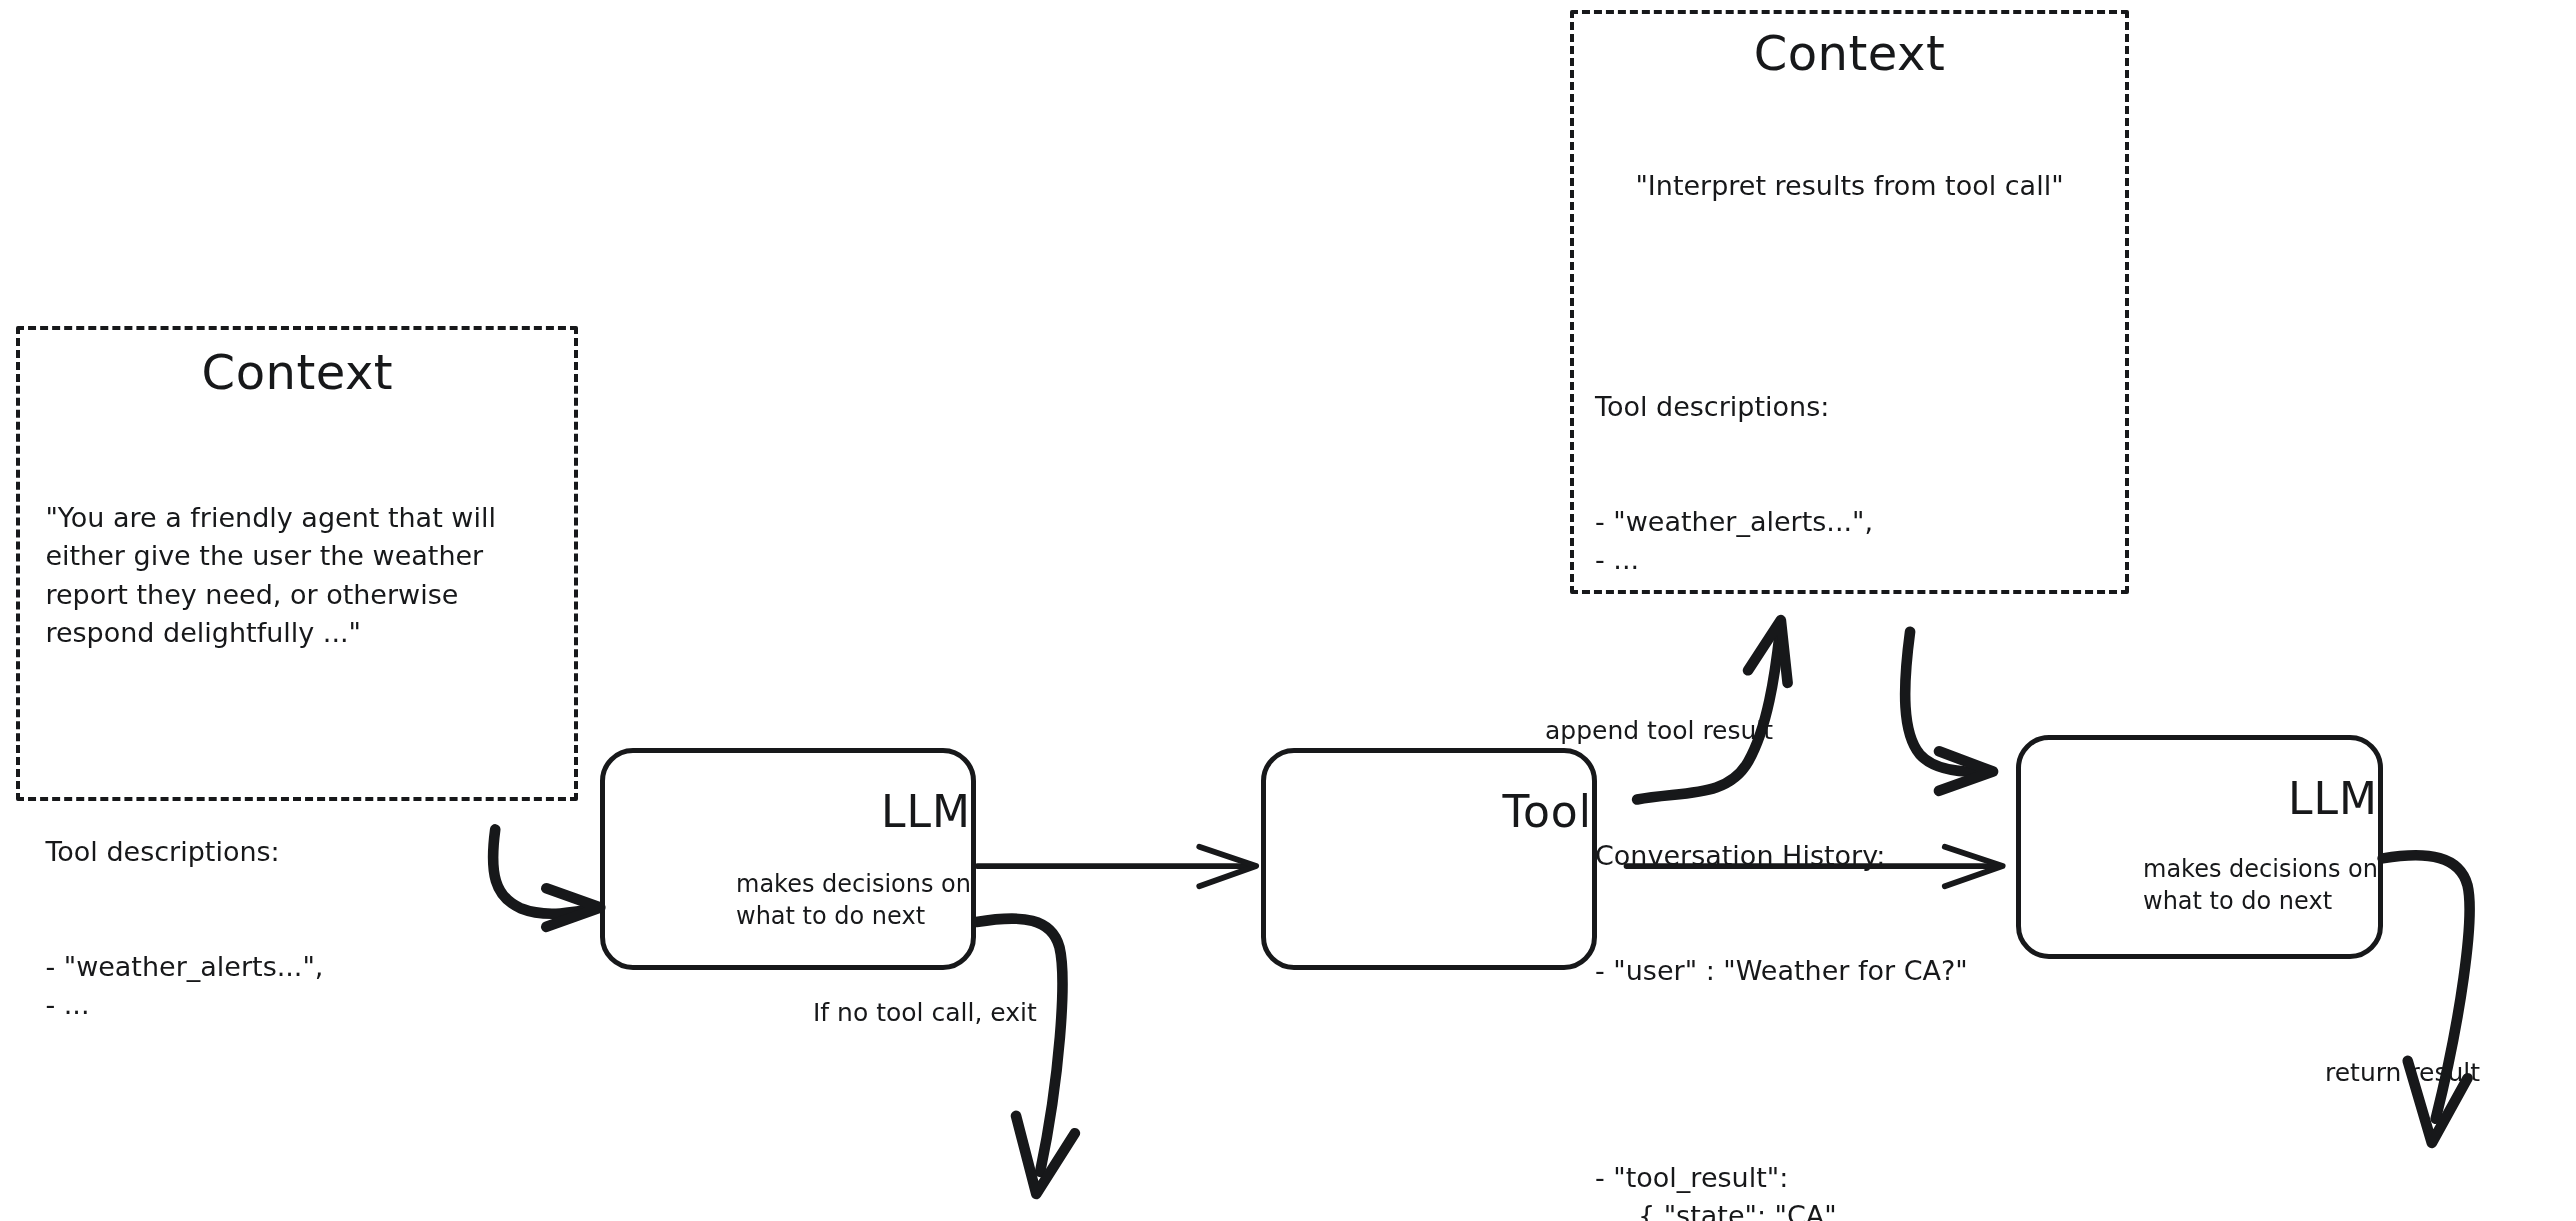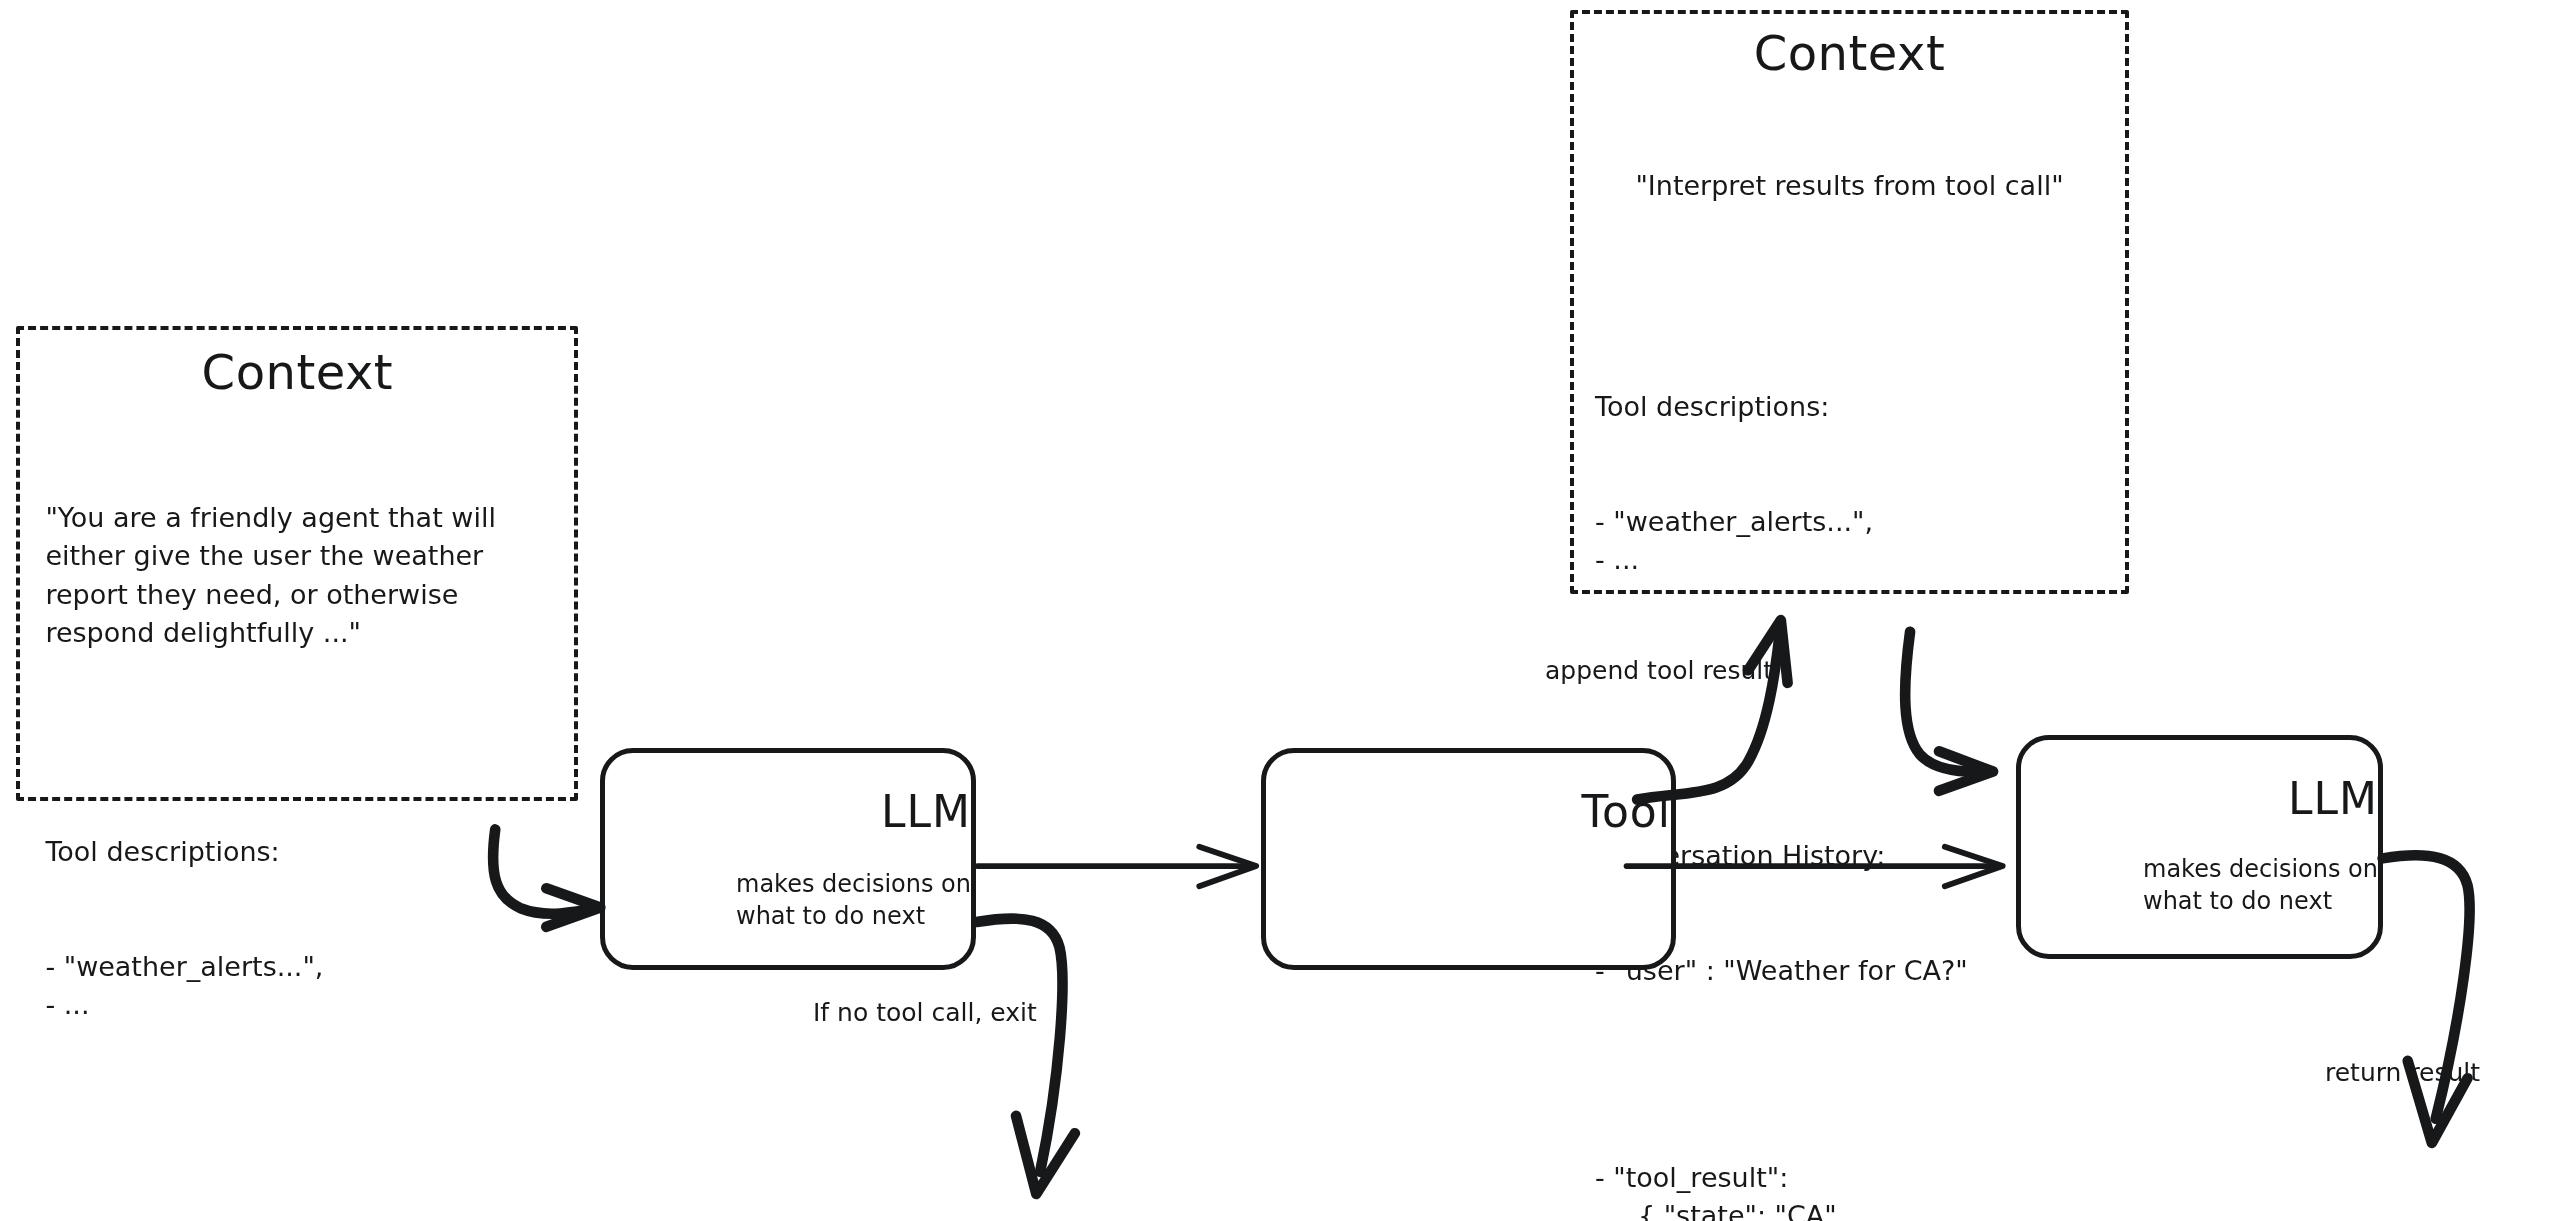--- a/index.html
+++ b/index.html
@@ -138,21 +138,21 @@
        ...]}</div>
     </div>
   </div>
 
   <div class="node" style="left:600px; top:748px; width:376px; height:222px; padding-top:33px;">
     <div class="node-title">LLM</div>
     <div class="node-sub" style="margin-top:31px;">makes decisions on
 what to do next</div>
   </div>
 
-  <div class="node" style="left:1261px; top:748px; width:415px; height:222px; padding-top:33px;">
+  <div class="node" style="left:1261px; top:748px; width:336px; height:222px; padding-top:33px;">
     <div class="node-title">Tool</div>
   </div>
 
   <div class="node" style="left:2016px; top:735px; width:367px; height:224px; padding-top:33px;">
     <div class="node-title">LLM</div>
     <div class="node-sub" style="margin-top:29px;">makes decisions on
 what to do next</div>
   </div>
 
   <svg id="arrows" viewBox="0 0 2670 1266">
@@ -189,18 +189,18 @@
 
     <g>
       <path class="a-thick" d="M2470,890 C2518,882 2550,888 2558,918 C2566,952 2550,1060 2525,1160"></path>
       <path class="a-thick" d="M2496,1100 L2521,1185 L2558,1118"></path>
     </g>
 
   </svg>
 
   <div class="edge-label" style="left:813px; top:998px;">If no tool call, exit</div>
 
-  <div class="edge-label" style="left:1545px; top:656px;text-align:right;">append tool result</div>
+  <div class="edge-label" style="left:1545px; top:716px;text-align:right;">append tool result</div>
 
   <div class="edge-label" style="left:2325px; top:1023px;margin-top:35px;">return result</div>
 
 </div>
 
 
 </body></html>

